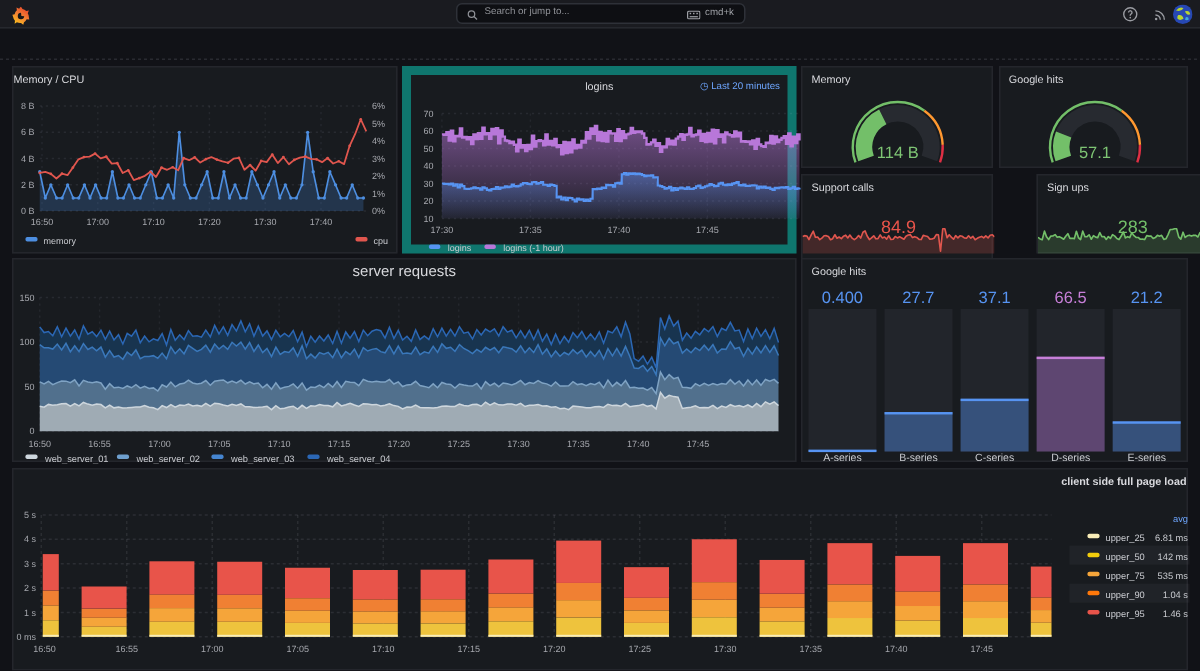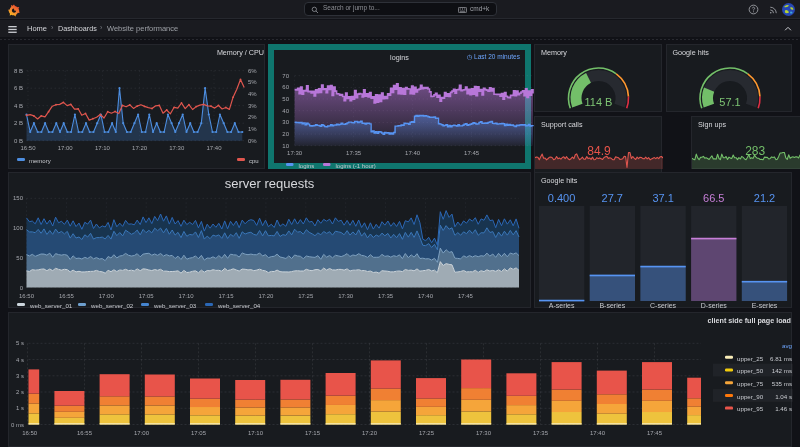--- a/index.html
+++ b/index.html
@@ -43,38 +43,23 @@
         <circle cx="6" cy="19" r="1.8" fill="#9a9ca2"></circle>
       </svg>
 <svg width="13" height="13" viewBox="0 0 26 26" style="position:absolute;left:782px;top:3px">
         <circle cx="13" cy="13" r="13" fill="#2748b4"></circle>
         <path d="M4 8 Q9 2 14 5 Q11 10 4 8Z" fill="#b8d432"></path>
         <path d="M16 9 Q22 7 23 13 Q18 15 16 9Z" fill="#b8d432"></path>
         <path d="M7 14 Q13 13 14 19 Q9 22 6 19 Q5 16 7 14Z" fill="#b8d432"></path>
         <path d="M17 17 Q21 16 21 20 Q18 22 16 20Z" fill="#3fa9dc"></path>
       </svg>
 </div>
-<div style="position:absolute;left:0;top:20px;width:800px;height:18px;background:#1a1b20;border-bottom:1px solid #101116">
-<svg width="9" height="7" viewBox="0 0 12 10" style="position:absolute;left:8px;top:6px">
-        <rect x="0" y="0" width="12" height="1.9" fill="#c9cbd0"></rect>
-        <rect x="0" y="4" width="12" height="1.9" fill="#c9cbd0"></rect>
-        <rect x="0" y="8" width="12" height="1.9" fill="#c9cbd0"></rect>
-      </svg>
-<span style="position:absolute;left:27px;top:4px;font-size:7.5px;font-weight:500;color:#d5d6da">Home</span>
-<span style="position:absolute;left:51px;top:4px;font-size:7px;color:#7b7e85">›</span>
-<span style="position:absolute;left:58px;top:4px;font-size:7.2px;font-weight:500;color:#d5d6da">Dashboards</span>
-<span style="position:absolute;left:100px;top:4px;font-size:7px;color:#7b7e85">›</span>
-<span style="position:absolute;left:107px;top:4px;font-size:7.5px;color:#9da0a6">Website performance</span>
-<svg width="10" height="10" viewBox="0 0 24 24" style="position:absolute;left:783px;top:4px">
-        <path d="M5 15 12 8 19 15" fill="none" stroke="#c9cbd0" stroke-width="2.4"></path>
-      </svg>
-</div>
 <div style="position:absolute;left:0;top:39px;width:800px;height:1px;background:repeating-linear-gradient(90deg,rgba(204,204,220,0.13) 0 2px,transparent 2px 4px)"></div>
 <div style="position:absolute;left:8.0px;top:44.0px;width:257.0px;height:124.5px;background:#181b1f;border:1px solid #24262c;box-sizing:border-box">
-<div style="position:absolute;left:0;top:3px;width:100%;text-align:right;font-size:7.2px;font-weight:500;color:#d8d9dd">Memory / CPU</div>
+<div style="position:absolute;left:0;top:3px;width:100%;text-align:left;font-size:7.2px;font-weight:500;color:#d8d9dd">Memory / CPU</div>
 <svg width="257" height="124" viewBox="0 0 257 124" style="position:absolute;left:0;top:0">
 <line x1="17.5" y1="25.7" x2="235.0" y2="25.7" stroke="rgba(204,204,220,0.09)" stroke-width="1" stroke-dasharray="1.5,2.5"></line>
 <line x1="17.5" y1="43.2" x2="235.0" y2="43.2" stroke="rgba(204,204,220,0.09)" stroke-width="1" stroke-dasharray="1.5,2.5"></line>
 <line x1="17.5" y1="60.7" x2="235.0" y2="60.7" stroke="rgba(204,204,220,0.09)" stroke-width="1" stroke-dasharray="1.5,2.5"></line>
 <line x1="17.5" y1="78.2" x2="235.0" y2="78.2" stroke="rgba(204,204,220,0.09)" stroke-width="1" stroke-dasharray="1.5,2.5"></line>
 <line x1="17.5" y1="95.7" x2="235.0" y2="95.7" stroke="rgba(204,204,220,0.09)" stroke-width="1" stroke-dasharray="1.5,2.5"></line>
 <line x1="19.0" y1="25.7" x2="19.0" y2="95.7" stroke="rgba(204,204,220,0.07)" stroke-width="1" stroke-dasharray="1.5,2.5"></line>
 <line x1="56.2" y1="25.7" x2="56.2" y2="95.7" stroke="rgba(204,204,220,0.07)" stroke-width="1" stroke-dasharray="1.5,2.5"></line>
 <line x1="93.4" y1="25.7" x2="93.4" y2="95.7" stroke="rgba(204,204,220,0.07)" stroke-width="1" stroke-dasharray="1.5,2.5"></line>
 <line x1="130.6" y1="25.7" x2="130.6" y2="95.7" stroke="rgba(204,204,220,0.07)" stroke-width="1" stroke-dasharray="1.5,2.5"></line>
@@ -274,21 +259,21 @@
 </div>
 <div style="position:absolute;left:691px;top:116.0px;width:126.5px;height:52.5px;background:#181b1f;border:1px solid #24262c;box-sizing:border-box">
 <div style="position:absolute;left:6px;top:3px;font-size:7.2px;font-weight:500;color:#d8d9dd">Sign ups</div>
 <svg width="126" height="52" viewBox="0 0 126 52" style="position:absolute;left:0;top:0">
 <path d="M0.0,41.2L1.4,42.3L2.8,42.8L4.3,37.1L5.7,40.9L7.1,42.7L8.5,40.4L9.9,40.3L11.4,39.4L12.8,41.1L14.2,40.8L15.6,41.5L17.1,42.5L18.5,40.5L19.9,38.8L21.3,41.9L22.7,41.8L24.2,42.1L25.6,37.2L27.0,41.5L28.4,42.7L29.8,37.1L31.3,40.8L32.7,40.8L34.1,39.5L35.5,42.5L37.0,40.1L38.4,41.1L39.8,41.4L41.2,38.0L42.6,40.8L44.1,40.7L45.5,42.6L46.9,40.7L48.3,41.9L49.7,39.4L51.2,40.4L52.6,42.0L54.0,42.7L55.4,40.5L56.9,37.6L58.3,41.6L59.7,40.8L61.1,41.4L62.5,38.2L64.0,40.1L65.4,41.3L66.8,41.3L68.2,42.5L69.6,42.4L71.1,42.7L72.5,40.1L73.9,40.4L75.3,40.3L76.8,42.0L78.2,41.4L79.6,39.9L81.0,40.5L82.4,39.9L83.9,42.6L85.3,42.2L86.7,39.4L88.1,36.0L89.5,36.0L91.0,35.5L92.4,35.5L93.8,40.9L95.2,42.5L96.7,37.8L98.1,41.3L99.5,40.2L100.9,39.8L102.3,40.4L103.8,39.8L105.2,39.9L106.6,41.0L108.0,38.1L109.4,40.1L110.9,42.8L112.3,41.2L113.7,41.5L115.1,41.2L116.6,41.0L118.0,42.7L119.4,39.8L120.8,41.0L122.2,37.1L123.7,40.6L125.1,41.8L126.5,37.7L126.5,52.5L0.0,52.5Z" fill="rgba(115,191,105,0.20)" stroke="none"></path>
 <polyline points="0.0,41.2 1.4,42.3 2.8,42.8 4.3,37.1 5.7,40.9 7.1,42.7 8.5,40.4 9.9,40.3 11.4,39.4 12.8,41.1 14.2,40.8 15.6,41.5 17.1,42.5 18.5,40.5 19.9,38.8 21.3,41.9 22.7,41.8 24.2,42.1 25.6,37.2 27.0,41.5 28.4,42.7 29.8,37.1 31.3,40.8 32.7,40.8 34.1,39.5 35.5,42.5 37.0,40.1 38.4,41.1 39.8,41.4 41.2,38.0 42.6,40.8 44.1,40.7 45.5,42.6 46.9,40.7 48.3,41.9 49.7,39.4 51.2,40.4 52.6,42.0 54.0,42.7 55.4,40.5 56.9,37.6 58.3,41.6 59.7,40.8 61.1,41.4 62.5,38.2 64.0,40.1 65.4,41.3 66.8,41.3 68.2,42.5 69.6,42.4 71.1,42.7 72.5,40.1 73.9,40.4 75.3,40.3 76.8,42.0 78.2,41.4 79.6,39.9 81.0,40.5 82.4,39.9 83.9,42.6 85.3,42.2 86.7,39.4 88.1,36.0 89.5,36.0 91.0,35.5 92.4,35.5 93.8,40.9 95.2,42.5 96.7,37.8 98.1,41.3 99.5,40.2 100.9,39.8 102.3,40.4 103.8,39.8 105.2,39.9 106.6,41.0 108.0,38.1 109.4,40.1 110.9,42.8 112.3,41.2 113.7,41.5 115.1,41.2 116.6,41.0 118.0,42.7 119.4,39.8 120.8,41.0 122.2,37.1 123.7,40.6 125.1,41.8 126.5,37.7" fill="none" stroke="#73bf69" stroke-width="1.1" stroke-linejoin="round"></polyline>
 <text x="63.2" y="38.0" fill="#73bf69" font-size="12" font-weight="500" text-anchor="middle">283</text>
 </svg>
 </div>
 <div style="position:absolute;left:8.0px;top:171.5px;width:523.0px;height:136.5px;background:#181b1f;border:1px solid #24262c;box-sizing:border-box">
-<div style="position:absolute;left:0;top:3px;width:100%;text-align:center;font-size:13px;font-weight:500;color:#d8d9dd">server requests</div>
+<div style="position:absolute;left:0;top:3px;width:100%;text-align:center;font-size:10px;font-weight:500;color:#d8d9dd">server requests</div>
 <svg width="523" height="136.5" viewBox="0 0 523 136.5" style="position:absolute;left:0;top:0">
 <line x1="17.5" y1="25.3" x2="510.0" y2="25.3" stroke="rgba(204,204,220,0.09)" stroke-width="1" stroke-dasharray="1.5,2.5"></line>
 <line x1="17.5" y1="55.0" x2="510.0" y2="55.0" stroke="rgba(204,204,220,0.09)" stroke-width="1" stroke-dasharray="1.5,2.5"></line>
 <line x1="17.5" y1="84.8" x2="510.0" y2="84.8" stroke="rgba(204,204,220,0.09)" stroke-width="1" stroke-dasharray="1.5,2.5"></line>
 <line x1="17.5" y1="114.5" x2="510.0" y2="114.5" stroke="rgba(204,204,220,0.09)" stroke-width="1" stroke-dasharray="1.5,2.5"></line>
 <line x1="17.5" y1="25.3" x2="17.5" y2="114.5" stroke="rgba(204,204,220,0.07)" stroke-width="1" stroke-dasharray="1.5,2.5"></line>
 <line x1="57.4" y1="25.3" x2="57.4" y2="114.5" stroke="rgba(204,204,220,0.07)" stroke-width="1" stroke-dasharray="1.5,2.5"></line>
 <line x1="97.3" y1="25.3" x2="97.3" y2="114.5" stroke="rgba(204,204,220,0.07)" stroke-width="1" stroke-dasharray="1.5,2.5"></line>
 <line x1="137.2" y1="25.3" x2="137.2" y2="114.5" stroke="rgba(204,204,220,0.07)" stroke-width="1" stroke-dasharray="1.5,2.5"></line>
 <line x1="177.1" y1="25.3" x2="177.1" y2="114.5" stroke="rgba(204,204,220,0.07)" stroke-width="1" stroke-dasharray="1.5,2.5"></line>

